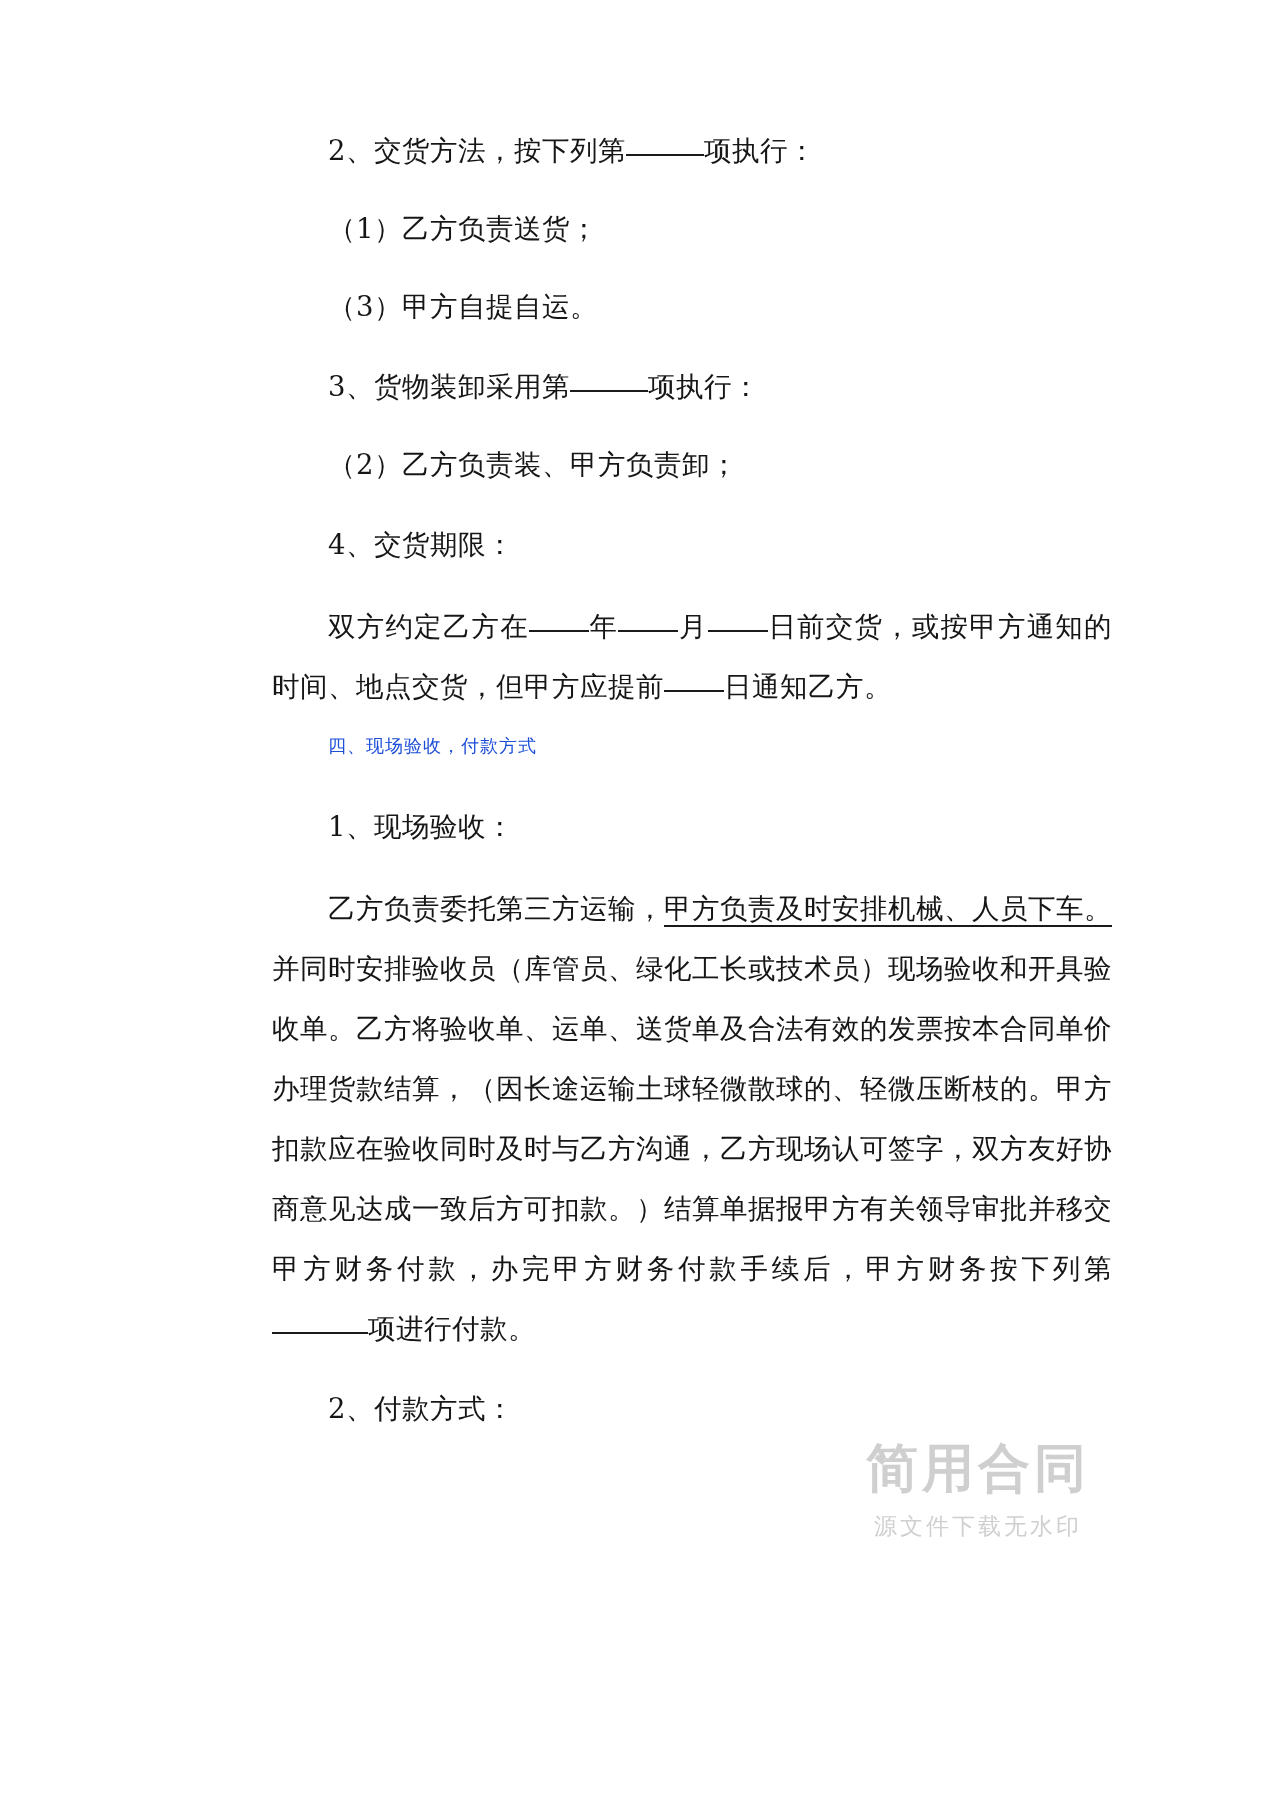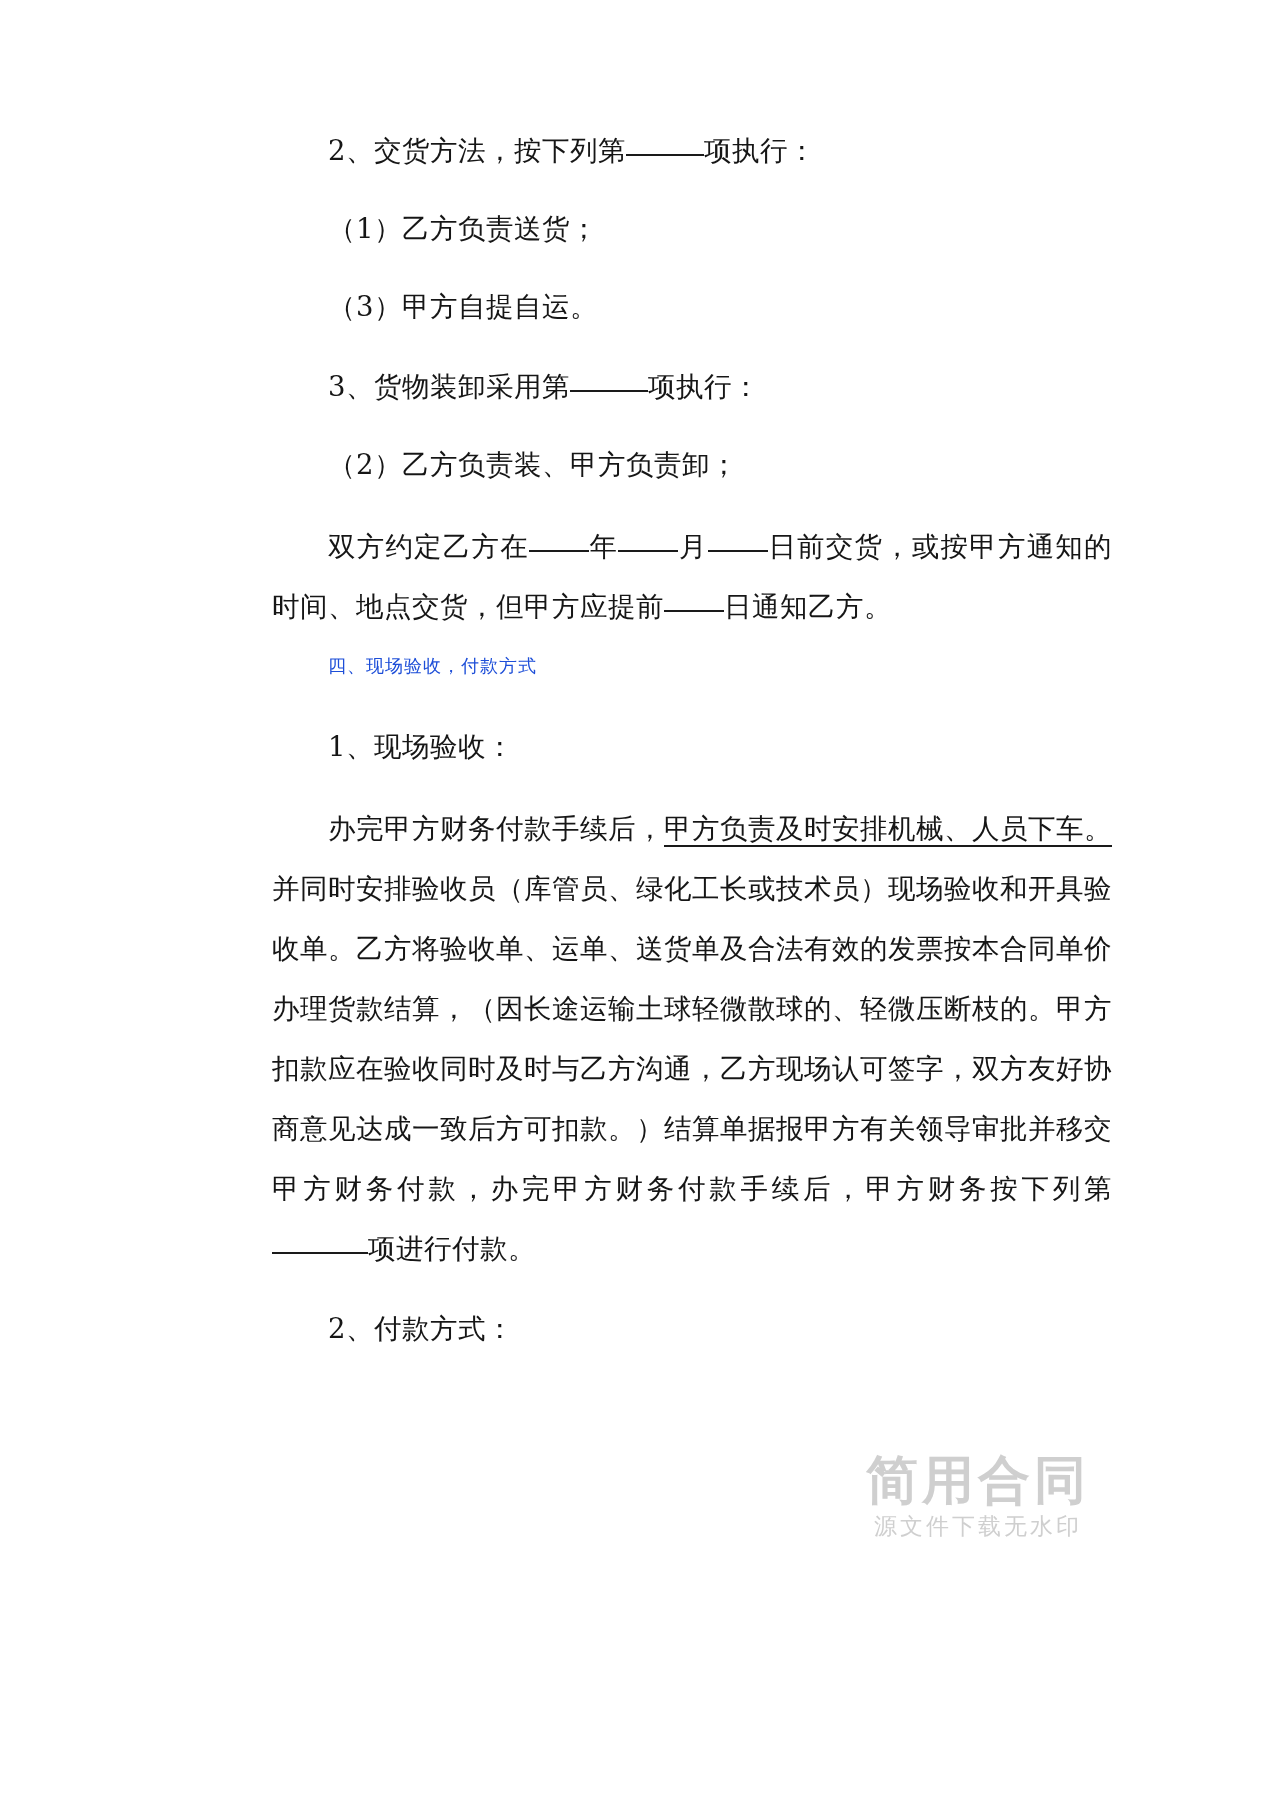--- a/index.html
+++ b/index.html
@@ -88,38 +88,40 @@
     color: #cfcfcf;
     line-height: 1.15;
     white-space: nowrap;
     text-align: right;
   }
   #watermark .wm-sub {
     font-family: "DejaVu Sans", "Liberation Sans", sans-serif;
     font-size: 23px;
     letter-spacing: 3px;
     color: #cfcfcf;
+    margin-top: 12px;
     white-space: nowrap;
   }
 </style>
 </head>
 <body>
 
 <div id="page">
 
   <div id="doc-body">
       <div class="p indent "><span>2、交货方法，按下列第</span><span class="blank w-md" title="_____"></span><span>项执行：</span></div>
       <div class="p indent gap-list"><span>（1）乙方负责送货；</span></div>
       <div class="p indent gap-list"><span>（3）甲方自提自运。</span></div>
       <div class="p indent gap-sec"><span>3、货物装卸采用第</span><span class="blank w-md" title="_____"></span><span>项执行：</span></div>
       <div class="p indent gap-list"><span>（2）乙方负责装、甲方负责卸；</span></div>
+      <div class="p indent gap-sec"><span>4、交货期限：</span></div>
       <div class="p indent gap-para"><span>双方约定乙方在</span><span class="blank w-sm" title="_____"></span><span>年</span><span class="blank w-sm" title="_____"></span><span>月</span><span class="blank w-sm" title="_____"></span><span>日前交货，或按甲方通知的时间、地点交货，但甲方应提前</span><span class="blank w-sm" title="_____"></span><span>日通知乙方。</span></div>
       <div class="heading gap-head"><span>四、现场验收，付款方式</span></div>
       <div class="p indent gap-sec"><span>1、现场验收：</span></div>
-      <div class="p indent gap-para"><span>办完甲方财务付款手续后，</span><span class="uline">甲方负责及时安排机械、人员下车。</span><span>并同时安排验收员（库管员、绿化工长或技术员）现场验收和开具验收单。乙方将验收单、运单、送货单及合法有效的发票按本合同单价办理货款结算，（因长途运输土球轻微散球的、轻微压断枝的。甲方扣款应在验收同时及时与乙方沟通，乙方现场认可签字，双方友好协商意见达成一致后方可扣款。）结算单据报甲方有关领导审批并移交甲方财务付款，办完甲方财务付款手续后，甲方财务按下列第</span><span class="blank w-lg" title="_____"></span><span>项进行付款。</span></div>
+      <div class="p indent gap-para"><span>乙方负责委托第三方运输，</span><span class="uline">甲方负责及时安排机械、人员下车。</span><span>并同时安排验收员（库管员、绿化工长或技术员）现场验收和开具验收单。乙方将验收单、运单、送货单及合法有效的发票按本合同单价办理货款结算，（因长途运输土球轻微散球的、轻微压断枝的。甲方扣款应在验收同时及时与乙方沟通，乙方现场认可签字，双方友好协商意见达成一致后方可扣款。）结算单据报甲方有关领导审批并移交甲方财务付款，办完甲方财务付款手续后，甲方财务按下列第</span><span class="blank w-lg" title="_____"></span><span>项进行付款。</span></div>
       <div class="p indent gap-sec"><span>2、付款方式：</span></div>
     </div>
 
   <div id="watermark">
     <div class="wm-main">简用合同</div>
     <div class="wm-sub">源文件下载无水印</div>
   </div>
 
 </div>
 

